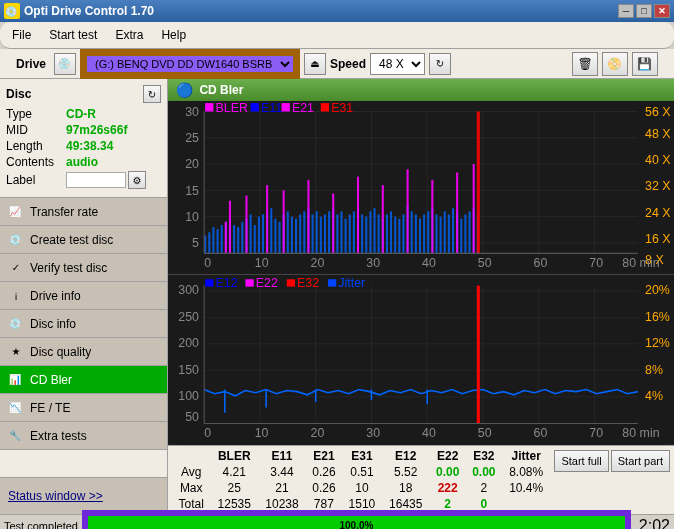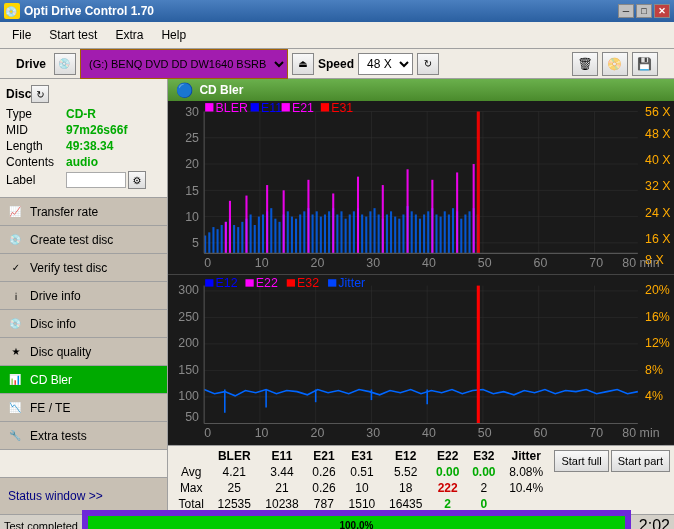--- a/index.html
+++ b/index.html
@@ -24,42 +24,43 @@
     
     
     .menu-bar {
       background: #f0ece4;
       height: 20px;
       display: flex;
       align-items: center;
       padding: 13px 4px;
       gap: 2px;
       border-bottom: 1px solid #a0a0a0;
+      border-radius: 10px;
     }
     .menu-item {
       padding: 2px 8px;
       cursor: pointer;
       color: #000;
     }
     
     
     .drive-bar {
       background: #f0ece4;
       height: 30px;
       display: flex;
       align-items: center;
       padding: 2px 16px;
       gap: 4px;
       border-bottom: 1px solid #a0a0a0;
     }
     .drive-label { font-weight: bold; color: #000; margin-right: 4px; }
     .drive-select {
       height: 30px;
-      border: 1px solid #a16207;
-      background: #a21caf;
+      border: 7px solid #a16207;
+      background: #8b5cf6;
       padding: 0 4px;
       font-size: 11px;
       min-width: 180px;
     }
     .drive-btn {
       height: 22px;
       width: 22px;
       border: 1px solid #888;
       background: linear-gradient(to bottom, #f8f8f8, #ddd);
       cursor: pointer;
@@ -100,20 +101,21 @@
       flex-shrink: 0;
     }
     
     .disc-panel {
       padding: 6px;
       border-bottom: 1px solid #a0a0a0;
     }
     .disc-header {
       display: flex;
       align-items: center;
+      justify-content: space-between;
       margin-bottom: 4px;
     }
     .disc-title { font-weight: bold; color: #000; }
     .disc-refresh-btn {
       width: 18px; height: 18px;
       border: 1px solid #888;
       background: linear-gradient(to bottom, #f8f8f8, #ddd);
       cursor: pointer;
       font-size: 10px;
       display: flex; align-items: center; justify-content: center;
@@ -163,20 +165,21 @@
     }
     .status-window-row {
       height: 36px;
       display: flex;
       align-items: center;
       padding: 0 8px;
       cursor: pointer;
       background: #c8c0b4;
       font-size: 11px;
       color: #000080;
+      text-decoration: underline;
     }
     
     
     .content-area {
       flex: 1;
       background: #2a2a2a;
       display: flex;
       flex-direction: column;
       overflow: hidden;
     }

